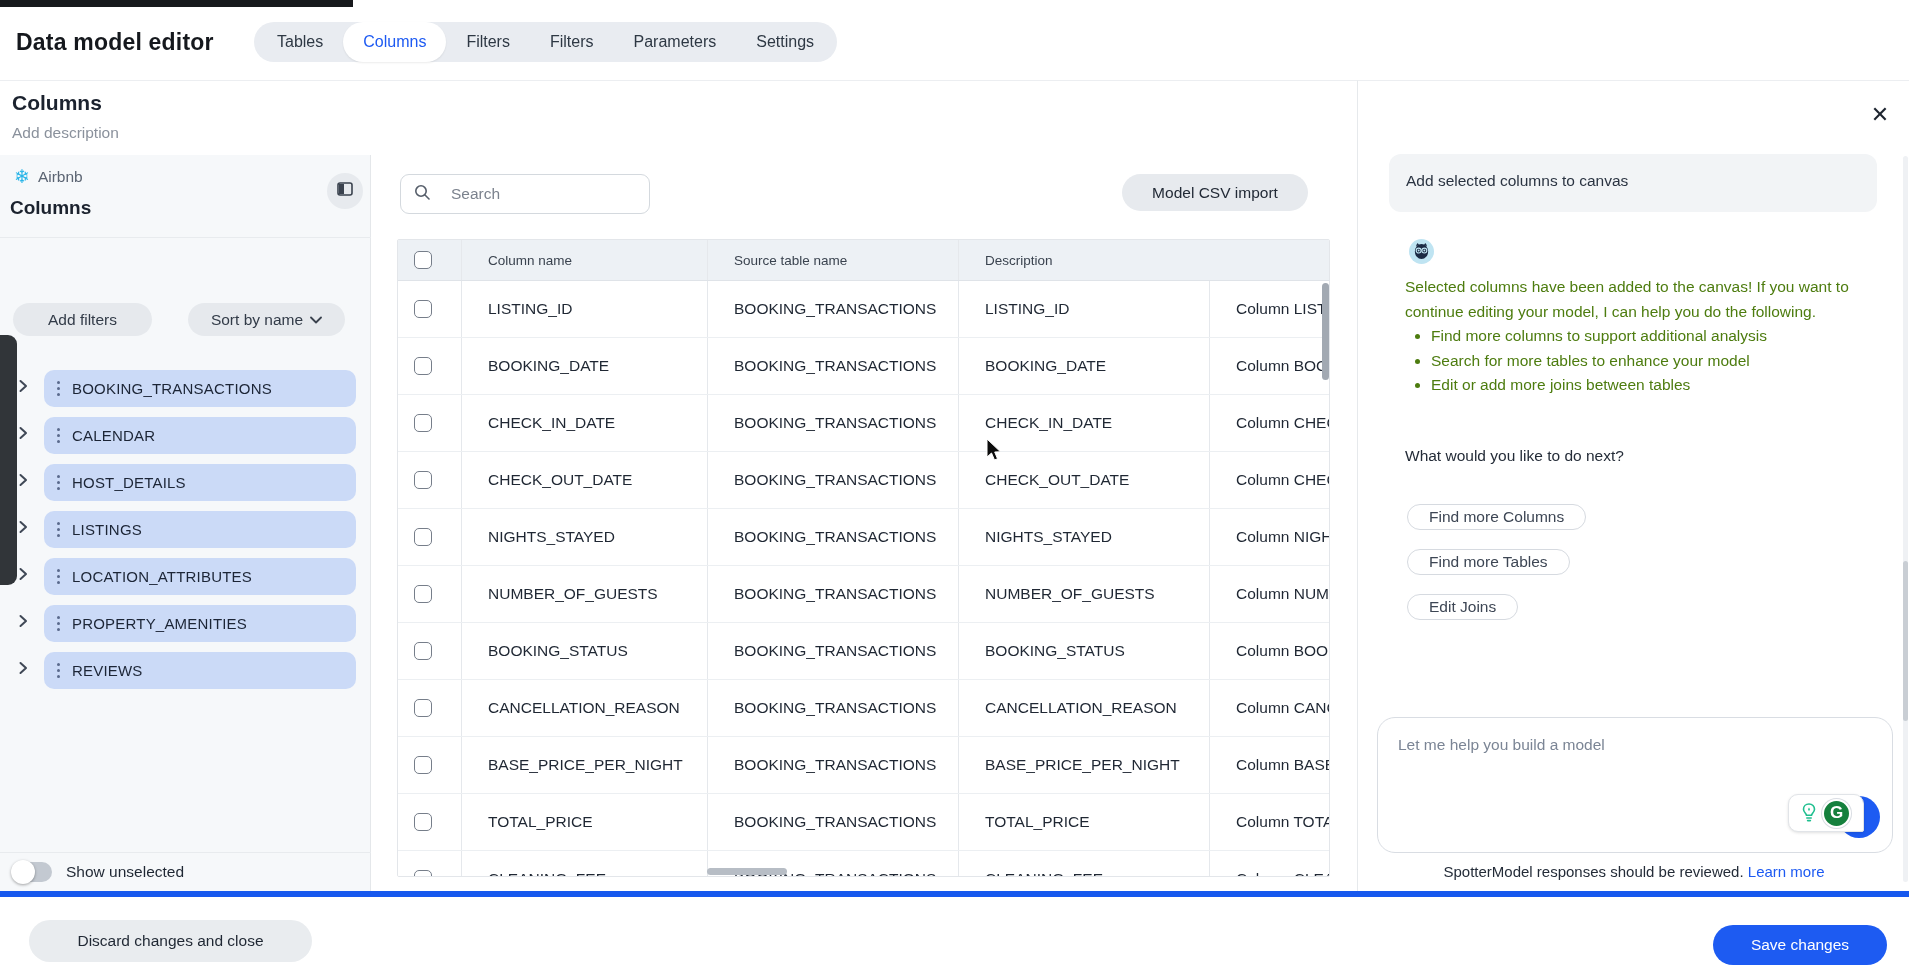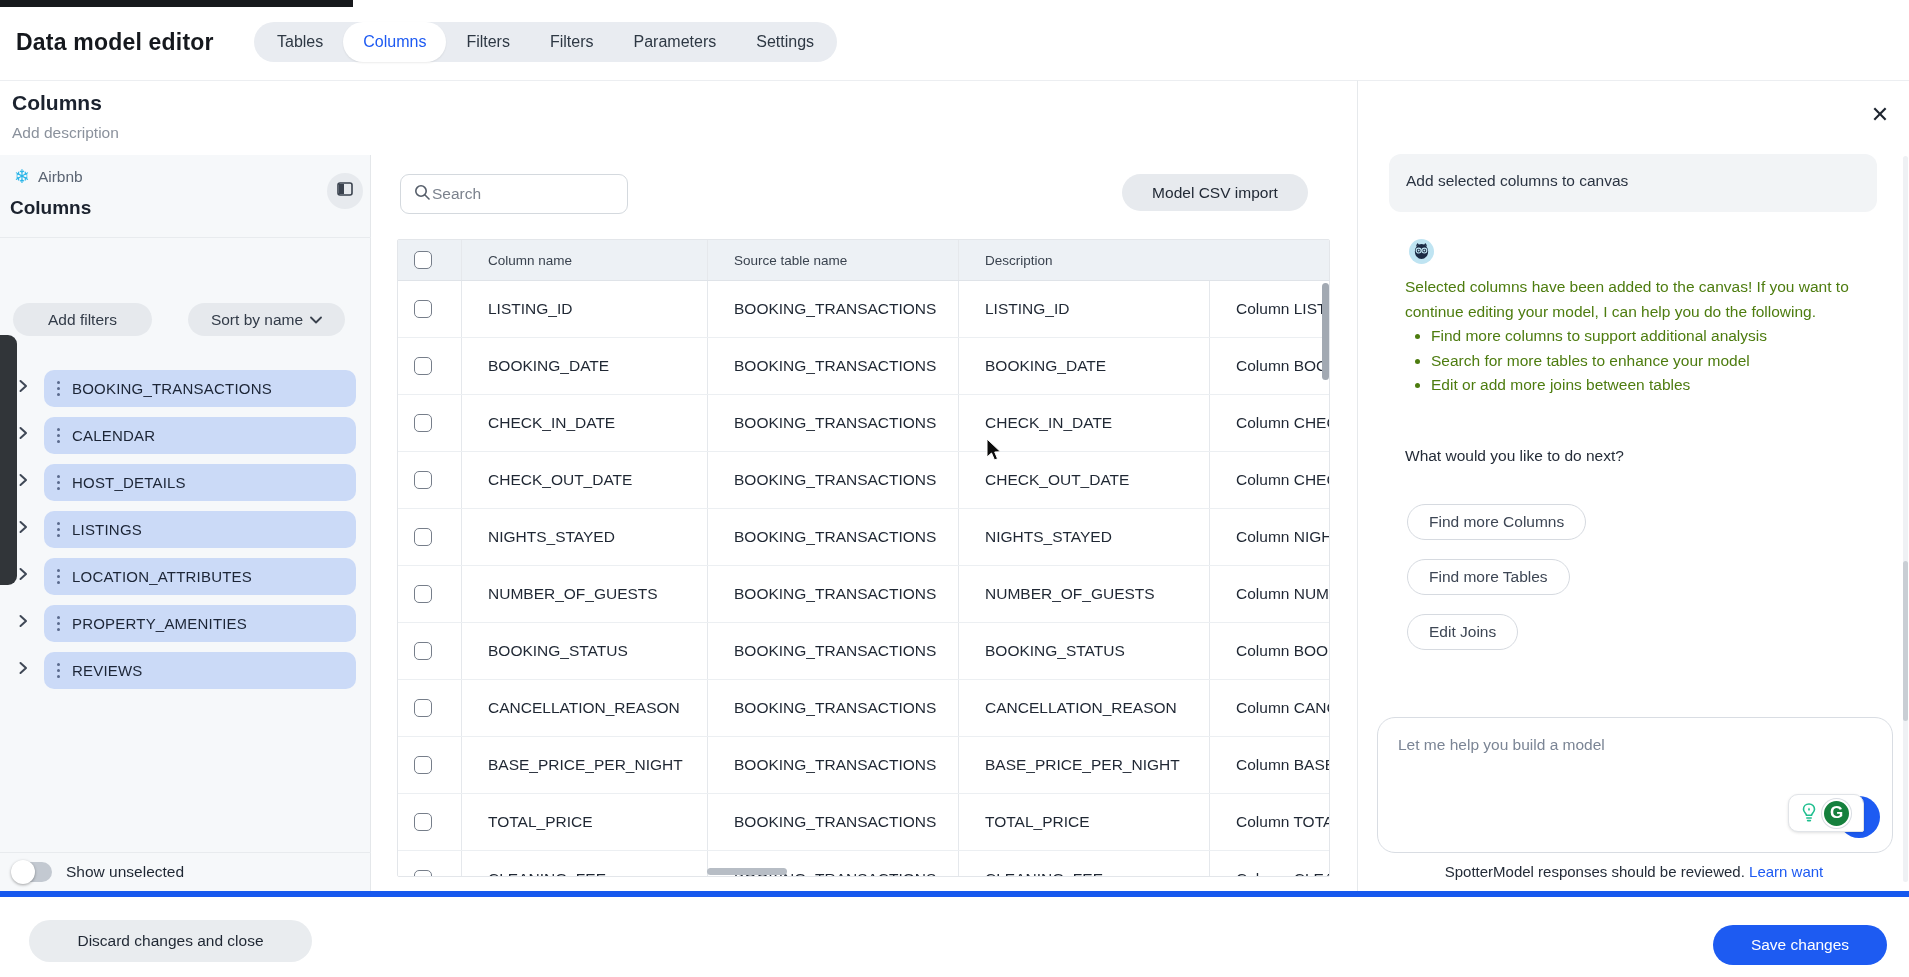--- a/index.html
+++ b/index.html
@@ -46,21 +46,21 @@
   .tree-label { font-size:15px; color:#1c2536; letter-spacing:.2px; white-space:nowrap; }
   #left-scroll-indicator { left:0; top:180px; width:17px; height:250px; background:#313539; border-radius:0 9px 9px 0; }
   #sb-div2 { top:697px; }
   #toggle-row { left:14px; top:707px; display:flex; align-items:center; gap:14px; }
   #toggle { width:38px; height:20px; border-radius:10px; background:#c3c9d1; position:relative; cursor:pointer; }
   #toggle .knob { position:absolute; left:-3px; top:-2px; width:24px; height:24px; border-radius:50%; background:#fff; box-shadow:0 1px 3px rgba(0,0,0,.35); }
   #toggle-label { font-size:15.5px; color:#1f2733; }
 
   
   #main { left:371px; top:155px; width:986px; height:736px; background:#fff; }
-  #main-search { left:29px; top:19px; width:228px; height:40px; border:1px solid #d4d9de; border-radius:9px; display:flex; align-items:center; padding:0 13px; gap:1px; background:#fff; }
+  #main-search { left:29px; top:19px; width:250px; height:40px; border:1px solid #d4d9de; border-radius:9px; display:flex; align-items:center; padding:0 13px; gap:20px; background:#fff; }
   #csv-btn { left:751px; top:19px; width:186px; height:37px; background:#e7eaee; border-radius:19px; font-size:15.5px; color:#222a36; display:flex; align-items:center; justify-content:center; cursor:pointer; }
 
   #grid { left:26px; top:84px; width:933px; height:638px; border:1px solid #e3e6ea; border-radius:2px; overflow:hidden; background:#fff; }
   .trow { display:grid; grid-template-columns:64px 246px 251px 251px 1fr; }
   .trow > div { border-right:1px solid #e5e8ec; display:flex; align-items:center; overflow:hidden; white-space:nowrap; }
   .trow > div:last-child { border-right:none; }
   #grid-header { height:41px; background:#edf1f5; border-bottom:1px solid #dfe3e8; font-size:13.5px; color:#3a434f; }
   #grid-header > div { padding-left:26px; }
   #grid-header .cb-cell, .body-row .cb-cell { padding-left:16px; }
   .body-row { height:57px; font-size:15.5px; color:#1f2733; border-bottom:1px solid #eceff2; background:#fff; }
@@ -73,21 +73,21 @@
   
   #panel { left:1357px; top:80px; width:552px; height:811px; background:#fff; border-left:1px solid #e6e9ec; border-top:1px solid #eceef1; }
   #close-btn { left:508px; top:20px; width:28px; height:28px; display:flex; align-items:center; justify-content:center; font-size:22px; color:#1c232e; cursor:pointer; }
   #user-bubble { left:31px; top:73px; width:488px; height:58px; background:#f2f4f6; border-radius:12px; padding:18px 17px; font-size:15.5px; color:#2b3442; }
   #bot-avatar { left:51px; top:158px; width:25px; height:25px; border-radius:50%; background:#bfe4f2; display:flex; align-items:center; justify-content:center; overflow:hidden; }
   #bot-msg { left:47px; top:194px; width:472px; font-size:15.5px; color:#4d7c0f; line-height:24.5px; }
   #bot-msg ul { margin:0 0 0 8px; padding-left:18px; }
   #bot-msg li { line-height:24.5px; }
   #panel-question { left:47px; top:366px; font-size:15.5px; color:#242c38; }
   #action-btns { left:49px; top:423px; display:flex; flex-direction:column; align-items:flex-start; gap:19px; }
-  .action-btn { height:36px; padding:0 21px; background:#fff; border:1px solid #d6dae0; border-radius:18px; font-size:15.5px; color:#3d4654; display:flex; align-items:center; cursor:pointer; }
+  .action-btn { height:26px; padding:0 21px; background:#fff; border:1px solid #d6dae0; border-radius:18px; font-size:15.5px; color:#3d4654; display:flex; align-items:center; cursor:pointer; }
   #chat-input { left:19px; top:636px; width:516px; height:136px; border:1px solid #d9dde3; border-radius:18px; background:#fff; padding:18px 20px; }
   #chat-ph { font-size:15.5px; color:#7b8595; }
   #send-circle { position:absolute; right:12px; bottom:14px; width:42px; height:42px; border-radius:50%; background:#1d5bf2; }
   #gram-widget { position:absolute; right:28px; bottom:20px; width:76px; height:38px; background:#fff; border:1px solid #e1e4e8; border-radius:10px 10px 2px 10px; display:flex; align-items:center; justify-content:center; gap:5px; box-shadow:0 1px 3px rgba(0,0,0,.12); }
   #gram-g { width:29px; height:29px; border-radius:50%; background:#15803d; color:#fff; font-size:17px; font-weight:700; display:flex; align-items:center; justify-content:center; border:2px solid #fff; box-shadow:0 0 0 1px #d9dde3; }
   #disclaimer { left:0; top:782px; width:552px; text-align:center; font-size:15px; color:#242c38; }
   #disclaimer a { color:#1d5af2; text-decoration:none; cursor:pointer; }
   #panel-scroll-track { left:545px; top:75px; width:5px; height:726px; background:#eff1f4; border-radius:3px; }
   #panel-scroll-thumb { left:545px; top:480px; width:5px; height:160px; background:#c9ced4; border-radius:3px; }
 
@@ -421,21 +421,21 @@
           <line x1="5.8" y1="15" x2="10.2" y2="15" stroke="#1fbf8f" stroke-width="1.6" stroke-linecap="round"></line>
           <line x1="6.6" y1="17.6" x2="9.4" y2="17.6" stroke="#1fbf8f" stroke-width="1.6" stroke-linecap="round"></line>
           <path d="M8 4.5 L9 6.2 L7 6.2 Z M8 8.2 L7 6.2 L9 6.2 Z" fill="#1fbf8f"></path>
         </svg>
         <div id="gram-g">G</div>
       </div>
     </div>
 
     <div id="disclaimer" class="abs">
       <span>SpotterModel responses should be reviewed.</span>
-      <a>Learn want</a>
+      <a>Learn more</a>
     </div>
 
     <div id="panel-scroll-track" class="abs"></div>
     <div id="panel-scroll-thumb" class="abs"></div>
   </div>
 
   <div id="blue-bar" class="abs"></div>
   <div id="bottom-bar" class="abs">
     <div id="discard-btn" class="abs">Discard changes and close</div>
     <div id="save-btn" class="abs">Save changes</div>

